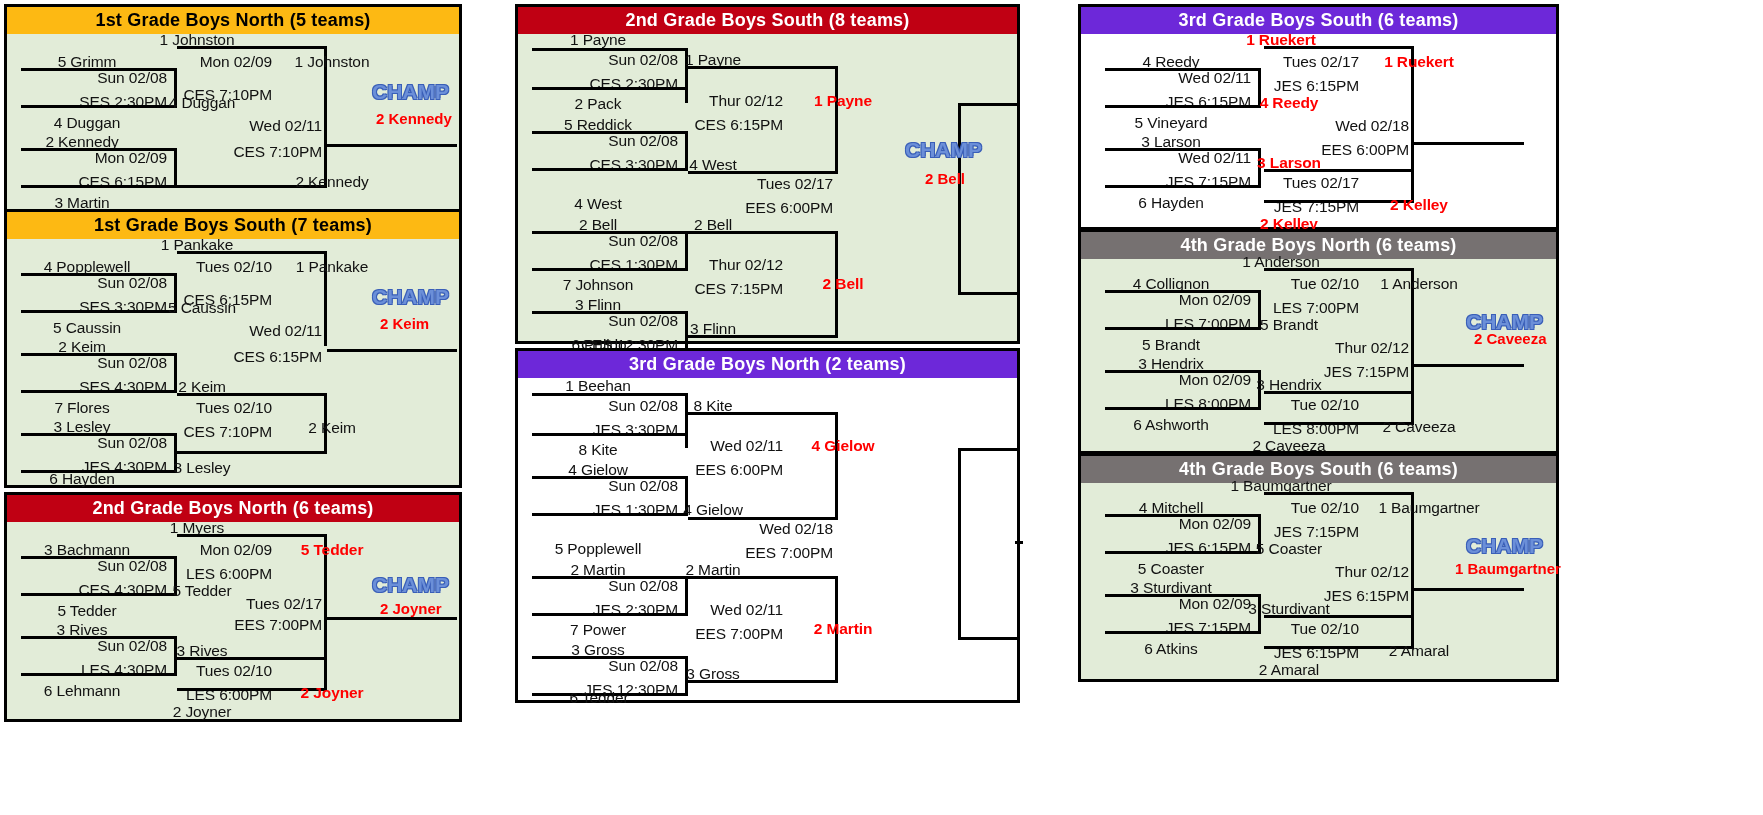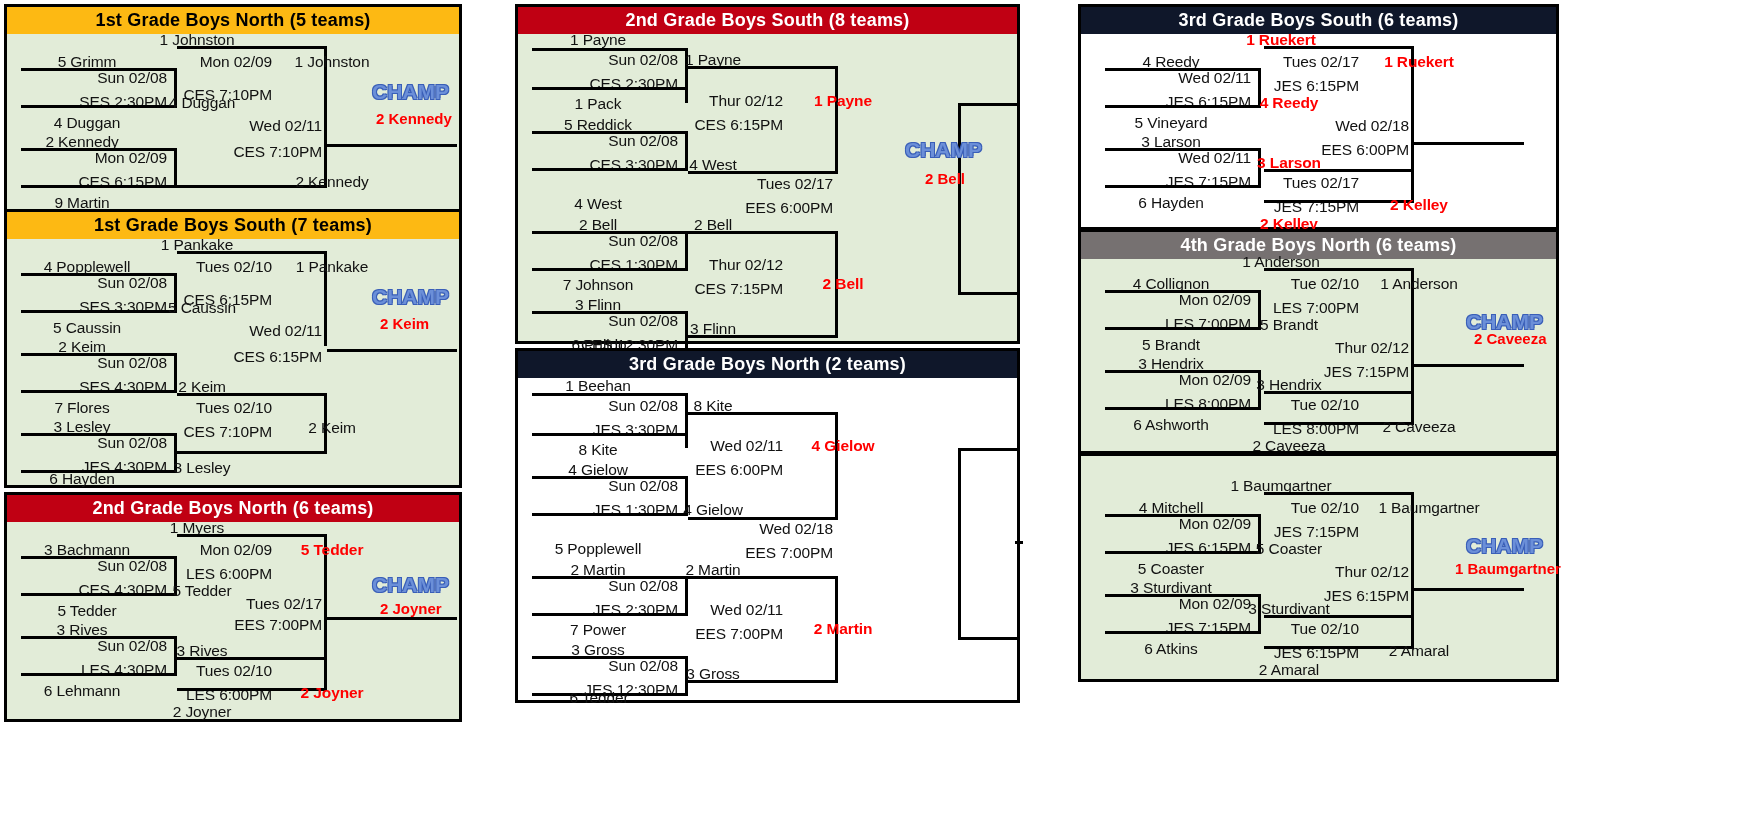--- a/index.html
+++ b/index.html
@@ -8,21 +8,21 @@
 
   .bracket{position:absolute;box-sizing:border-box;border:3px solid #000;}
   .bracket.green{background:#e2ecd8;}
   .bracket.white{background:#ffffff;}
 
   .bk-header{position:absolute;left:0;top:0;width:100%;height:27px;
     display:flex;align-items:center;justify-content:center;
     font-weight:bold;font-size:18px;letter-spacing:.2px;box-sizing:border-box;}
   .bk-header.gold{background:#fdb913;color:#000;}
   .bk-header.red{background:#c00013;color:#fff;}
-  .bk-header.cyan{background:#0f172a;color:#fff;}
+  .bk-header.cyan{background:#6d28d9;color:#fff;}
   .bk-header.gray{background:#767171;color:#fff;}
 
   .cell{position:absolute;font-size:15.5px;color:#111;white-space:nowrap;
     line-height:1;letter-spacing:-.1px;}
   .cell.r{text-align:right;}
   .cell.c{text-align:center;}
   .cell.win{color:#ff0000;font-weight:bold;}
 
   
   .ln{position:absolute;background:#000;}
@@ -63,21 +63,21 @@
     <div class="cell c" style="left:120px;top:88px;width:150px;">4 Duggan</div>
 
     <div class="cell c" style="left:250px;top:47px;width:150px;">1 Johnston</div>
 
     <div class="cell c" style="left:0px;top:127px;width:150px;">2 Kennedy</div>
     <div class="ln lnh" style="left:14px;top:141px;width:156px;"></div>
     <div class="ln lnv" style="left:167px;top:141px;height:37px;"></div>
     <div class="cell r" style="left:0px;top:143px;width:160px;">Mon 02/09</div>
     <div class="cell r" style="left:0px;top:167px;width:160px;">CES 6:15PM</div>
     <div class="ln lnh" style="left:14px;top:178px;width:156px;"></div>
-    <div class="cell c" style="left:0px;top:188px;width:150px;">9 Martin</div>
+    <div class="cell c" style="left:0px;top:188px;width:150px;">3 Martin</div>
 
     <div class="ln lnh" style="left:170px;top:178px;width:150px;"></div>
     <div class="ln lnv" style="left:317px;top:96px;height:84px;"></div>
     <div class="cell r" style="left:200px;top:111px;width:115px;">Wed 02/11</div>
     <div class="cell r" style="left:200px;top:137px;width:115px;">CES 7:10PM</div>
     <div class="cell c" style="left:250px;top:167px;width:150px;">2 Kennedy</div>
     <div class="ln lnh" style="left:320px;top:137px;width:130px;"></div>
   </div>
   <div class="champ" style="left:372px;top:80px;">
     <span>CHAMP</span>
@@ -186,21 +186,21 @@
 
   <div class="bracket green" style="left:515px;top:4px;width:505px;height:340px;">
     <div class="bk-header red">2nd Grade Boys South (8 teams)</div>
 
     <div class="cell c" style="left:0px;top:25px;width:160px;">1 Payne</div>
     <div class="ln lnh" style="left:14px;top:41px;width:156px;"></div>
     <div class="ln lnv" style="left:167px;top:41px;height:55px;"></div>
     <div class="cell r" style="left:0px;top:45px;width:160px;">Sun 02/08</div>
     <div class="cell r" style="left:0px;top:69px;width:160px;">CES 2:30PM</div>
     <div class="ln lnh" style="left:14px;top:80px;width:156px;"></div>
-    <div class="cell c" style="left:0px;top:89px;width:160px;">1 Pack</div>
+    <div class="cell c" style="left:0px;top:89px;width:160px;">2 Pack</div>
 
     <div class="cell c" style="left:120px;top:45px;width:150px;">1 Payne</div>
     <div class="ln lnh" style="left:170px;top:59px;width:150px;"></div>
     <div class="ln lnv" style="left:317px;top:59px;height:105px;"></div>
     <div class="cell r" style="left:150px;top:86px;width:115px;">Thur 02/12</div>
     <div class="cell r" style="left:150px;top:110px;width:115px;">CES 6:15PM</div>
     <div class="cell c win" style="left:250px;top:86px;width:150px;">1 Payne</div>
 
     <div class="cell c" style="left:0px;top:110px;width:160px;">5 Reddick</div>
     <div class="ln lnh" style="left:14px;top:124px;width:156px;"></div>
@@ -390,20 +390,21 @@
     <div class="cell r" style="left:213px;top:108px;width:115px;">Thur 02/12</div>
     <div class="cell r" style="left:213px;top:132px;width:115px;">JES 7:15PM</div>
     <div class="ln lnh" style="left:333px;top:132px;width:110px;"></div>
   </div>
   <div class="champ" style="left:1466px;top:310px;">
     <span>CHAMP</span>
   </div>
   <div class="champwin" style="left:1474px;top:330px;">2 Caveeza</div>
 
   <div class="bracket green" style="left:1078px;top:453px;width:481px;height:229px;">
+    <div class="bk-header gray">4th Grade Boys South (6 teams)</div>
 
     <div class="cell c" style="left:120px;top:22px;width:160px;">1 Baumgartner</div>
     <div class="ln lnh" style="left:183px;top:36px;width:150px;"></div>
     <div class="ln lnv" style="left:330px;top:36px;height:57px;"></div>
 
     <div class="cell c" style="left:10px;top:44px;width:160px;">4 Mitchell</div>
     <div class="ln lnh" style="left:24px;top:58px;width:156px;"></div>
     <div class="ln lnv" style="left:177px;top:58px;height:37px;"></div>
     <div class="cell r" style="left:10px;top:60px;width:160px;">Mon 02/09</div>
     <div class="cell r" style="left:10px;top:84px;width:160px;">JES 6:15PM</div>

